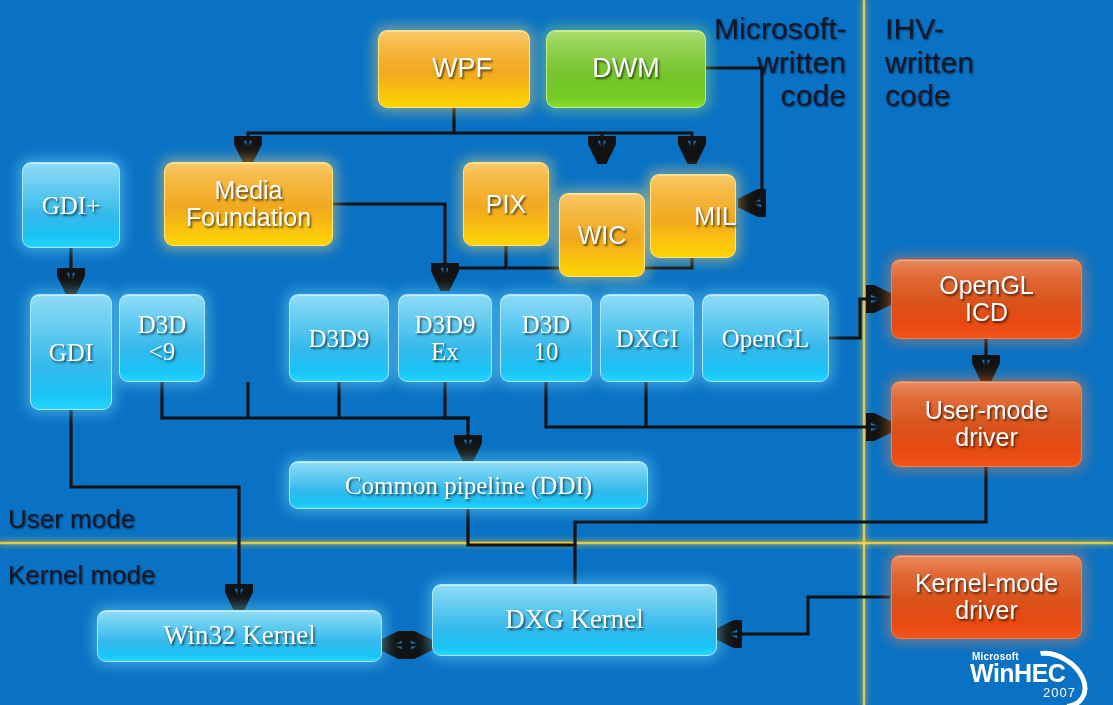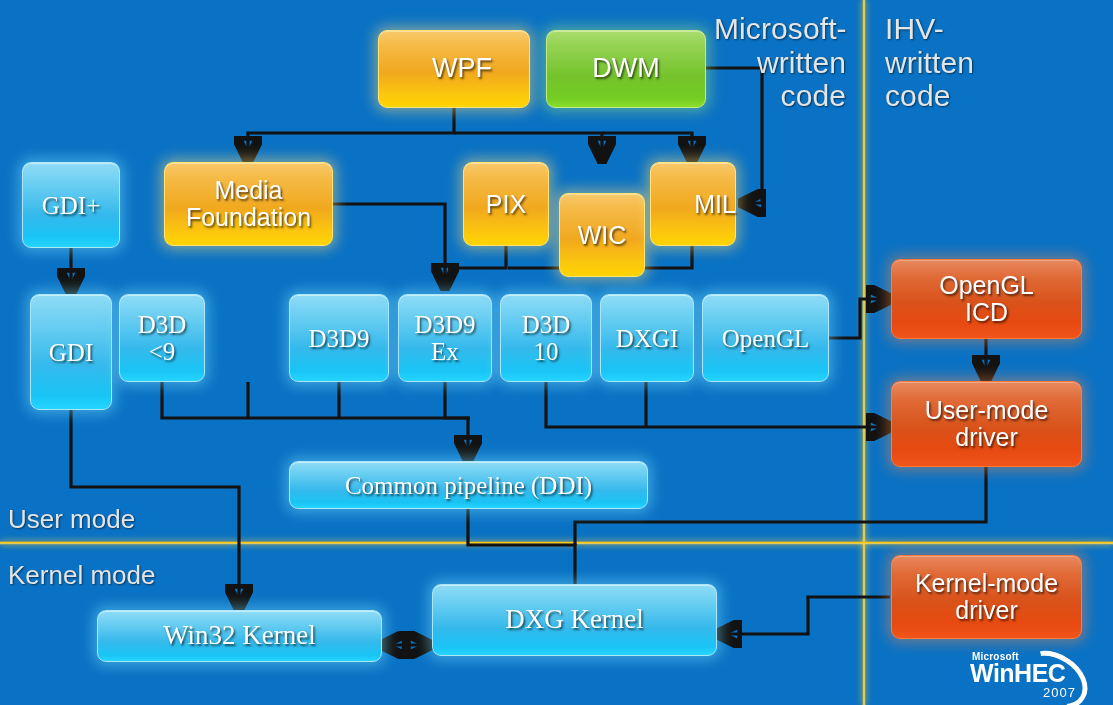--- a/index.html
+++ b/index.html
@@ -9,21 +9,21 @@
     font-family:"Liberation Sans",sans-serif;
   }
   
   .vdiv{position:absolute;top:0;width:4px;height:705px;
         background:linear-gradient(to right,rgba(255,200,0,.15),#ffc20e 35%,#ffd94a 55%,rgba(255,200,0,.15));
         box-shadow:0 0 6px rgba(255,210,60,.6);}
   .hdiv{position:absolute;left:0;width:1113px;height:4px;
         background:linear-gradient(to bottom,rgba(255,200,0,.15),#ffc20e 35%,#ffd94a 55%,rgba(255,200,0,.15));
         box-shadow:0 0 6px rgba(255,210,60,.6);}
   
-  .ftext{position:absolute;color:#e5e5e5;white-space:pre-line;line-height:1.12;
+  .ftext{position:absolute;color:#0f172a;white-space:pre-line;line-height:1.12;
          text-shadow:1px 1px 2px rgba(0,0,0,.55);}
   .corner-label{font-size:30px;letter-spacing:.1px;}
   .mode-label{font-size:26px;}
   
   .box{position:absolute;display:flex;align-items:center;justify-content:center;
        text-align:center;color:#fff;border-radius:9px;box-sizing:border-box;
        line-height:1.08;white-space:pre-line;
        text-shadow:1.5px 1.5px 2.2px rgba(0,0,0,.62);}
   .box.blue{
     background:linear-gradient(to bottom,#8fdcf6 0%,#6fd0f2 22%,#35b9ec 62%,#19c4f5 88%,#25d5ff 100%);
@@ -121,21 +121,21 @@
 
   <div class="box blue" style="left:22px;top:162px;width:98px;height:86px;font-size:25px;">GDI+</div>
 
   <div class="box gold" style="left:164px;top:162px;width:169px;height:84px;font-size:25px;">Media
 Foundation</div>
 
   <div class="box gold" style="left:463px;top:162px;width:86px;height:84px;font-size:25px;">PIX</div>
 
   <div class="box gold" style="left:559px;top:162px;width:86px;height:84px;font-size:25px;margin-top:31px;">WIC</div>
 
-  <div class="box gold" style="left:650px;top:162px;width:86px;height:84px;font-size:25px;padding-left:44px;">MIL</div>
+  <div class="box gold" style="left:650px;top:174px;width:86px;height:84px;font-size:25px;padding-left:44px;">MIL</div>
 
   <div class="box blue" style="left:30px;top:294px;width:82px;height:116px;font-size:25px;">GDI</div>
 
   <div class="box blue" style="left:119px;top:294px;width:86px;height:88px;font-size:25px;">D3D
 &lt;9</div>
 
 
   <div class="box blue" style="left:289px;top:294px;width:100px;height:88px;font-size:25px;">D3D9</div>
 
   <div class="box blue" style="left:398px;top:294px;width:94px;height:88px;font-size:25px;">D3D9

